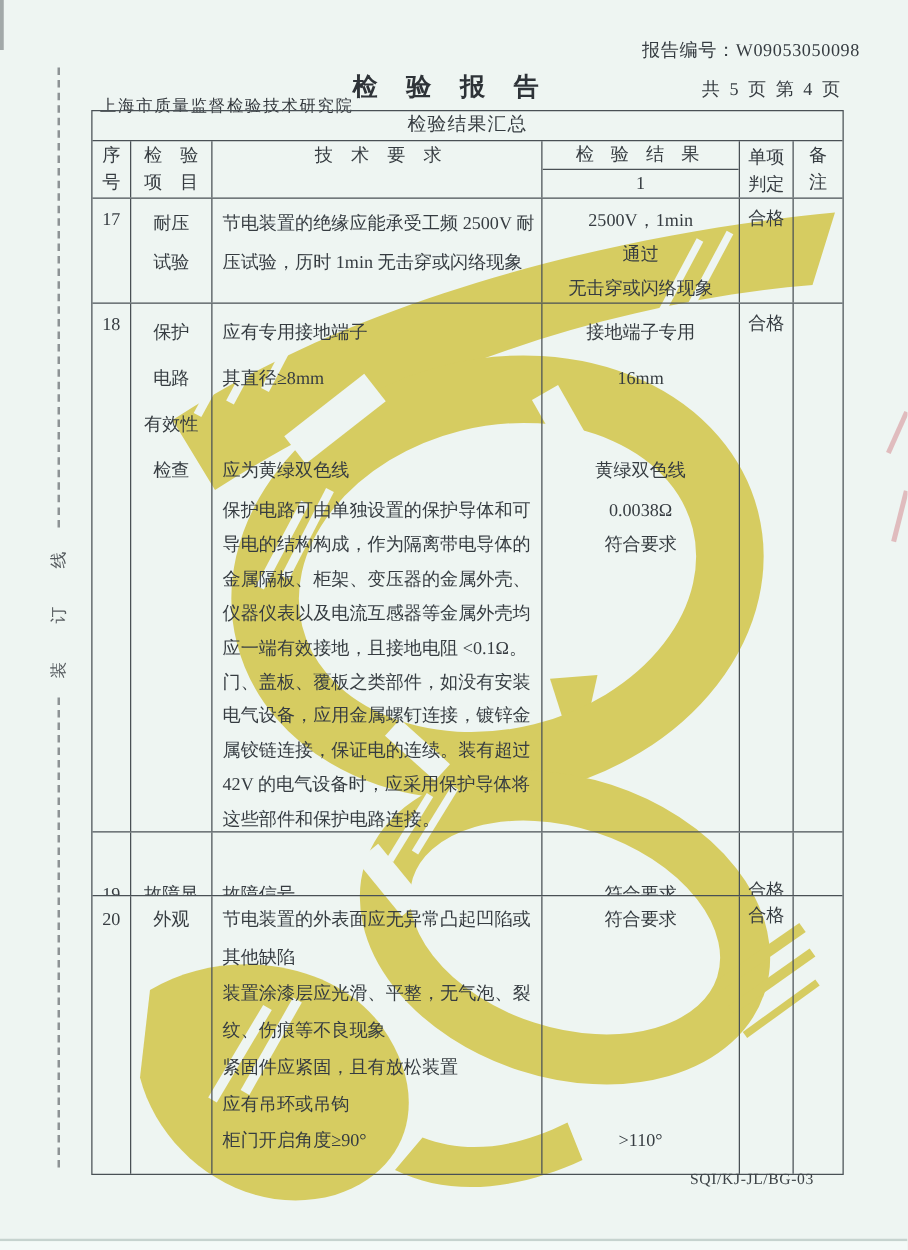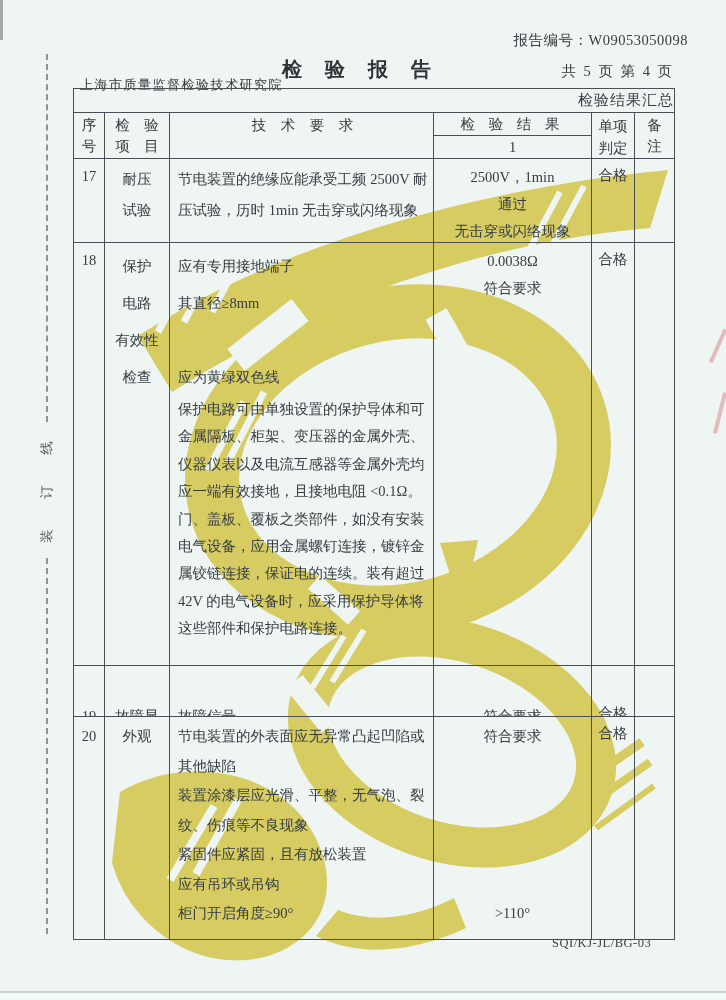--- a/index.html
+++ b/index.html
@@ -33,21 +33,21 @@
   
   .institute{position:absolute;left:80px;top:28px;font-size:13px;letter-spacing:1.5px;color:#32373c;margin-top:48px;}
   .report-no{position:absolute;right:38px;top:31px;font-size:14.5px;letter-spacing:.5px;}
   .title-wrap{position:absolute;left:61px;top:56px;width:600px;text-align:center;}
   .title{font-size:20px;font-weight:bold;letter-spacing:9px;color:#2e3338;}
   .pagination{position:absolute;right:52px;top:62px;font-size:14.5px;letter-spacing:2px;}
 
   
   .rtable{position:absolute;left:73px;top:88px;width:600px;border:1.4px solid #495055;
           background:transparent;font-size:14.5px;}
-  .caption{height:23px;line-height:23px;text-align:right;border-bottom:1px solid #495055;
+  .caption{height:23px;line-height:23px;text-align:center;border-bottom:1px solid #495055;
            font-size:15px;letter-spacing:1px;}
   .trow{display:flex;border-bottom:1px solid #495055;}
   .trow.last{border-bottom:none;justify-content:flex-end;}
   .cell{box-sizing:border-box;border-left:1px solid #495055;overflow:hidden;}
   .cell:first-child{border-left:none;}
   .c-no{width:30px;text-align:center;padding-top:5px;}
   .c-item{width:65px;text-align:center;padding-top:5px;}
   .c-req{width:264px;text-align:left;padding:5px 6px 0 8px;}
   .c-res{width:158px;text-align:center;padding:5px 3px 0;}
   .c-verdict{width:43px;text-align:center;padding-top:5px;}
@@ -198,31 +198,38 @@
           </div>
           <div class="cell c-req">
             <div class="grp g0">
               <div class="ln">应有专用接地端子</div>
               <div class="ln">其直径≥8mm</div>
               <div class="ln">&nbsp;</div>
               <div class="ln">应为黄绿双色线</div>
             </div>
             <div class="grp g1">
               <div class="ln">保护电路可由单独设置的保护导体和可</div>
+              <div class="ln">导电的结构构成，作为隔离带电导体的</div>
               <div class="ln">金属隔板、柜架、变压器的金属外壳、</div>
               <div class="ln">仪器仪表以及电流互感器等金属外壳均</div>
               <div class="ln">应一端有效接地，且接地电阻 &lt;0.1Ω。</div>
               <div class="ln">门、盖板、覆板之类部件，如没有安装</div>
               <div class="ln">电气设备，应用金属螺钉连接，镀锌金</div>
               <div class="ln">属铰链连接，保证电的连续。装有超过</div>
               <div class="ln">42V 的电气设备时，应采用保护导体将</div>
               <div class="ln">这些部件和保护电路连接。</div>
             </div>
           </div>
           <div class="cell c-res">
+            <div class="grp g0">
+              <div class="ln">接地端子专用</div>
+              <div class="ln">16mm</div>
+              <div class="ln">&nbsp;</div>
+              <div class="ln">黄绿双色线</div>
+            </div>
             <div class="grp g1">
               <div class="ln">0.0038Ω</div>
               <div class="ln">符合要求</div>
             </div>
           </div>
           <div class="cell c-verdict">
             <div class="ln">合格</div>
           </div>
           <div class="cell c-note"></div>
         </div>

